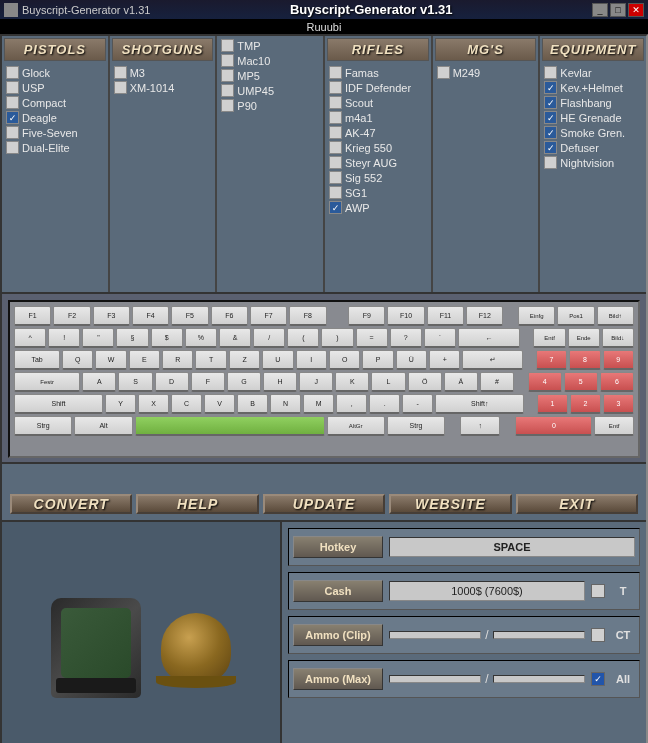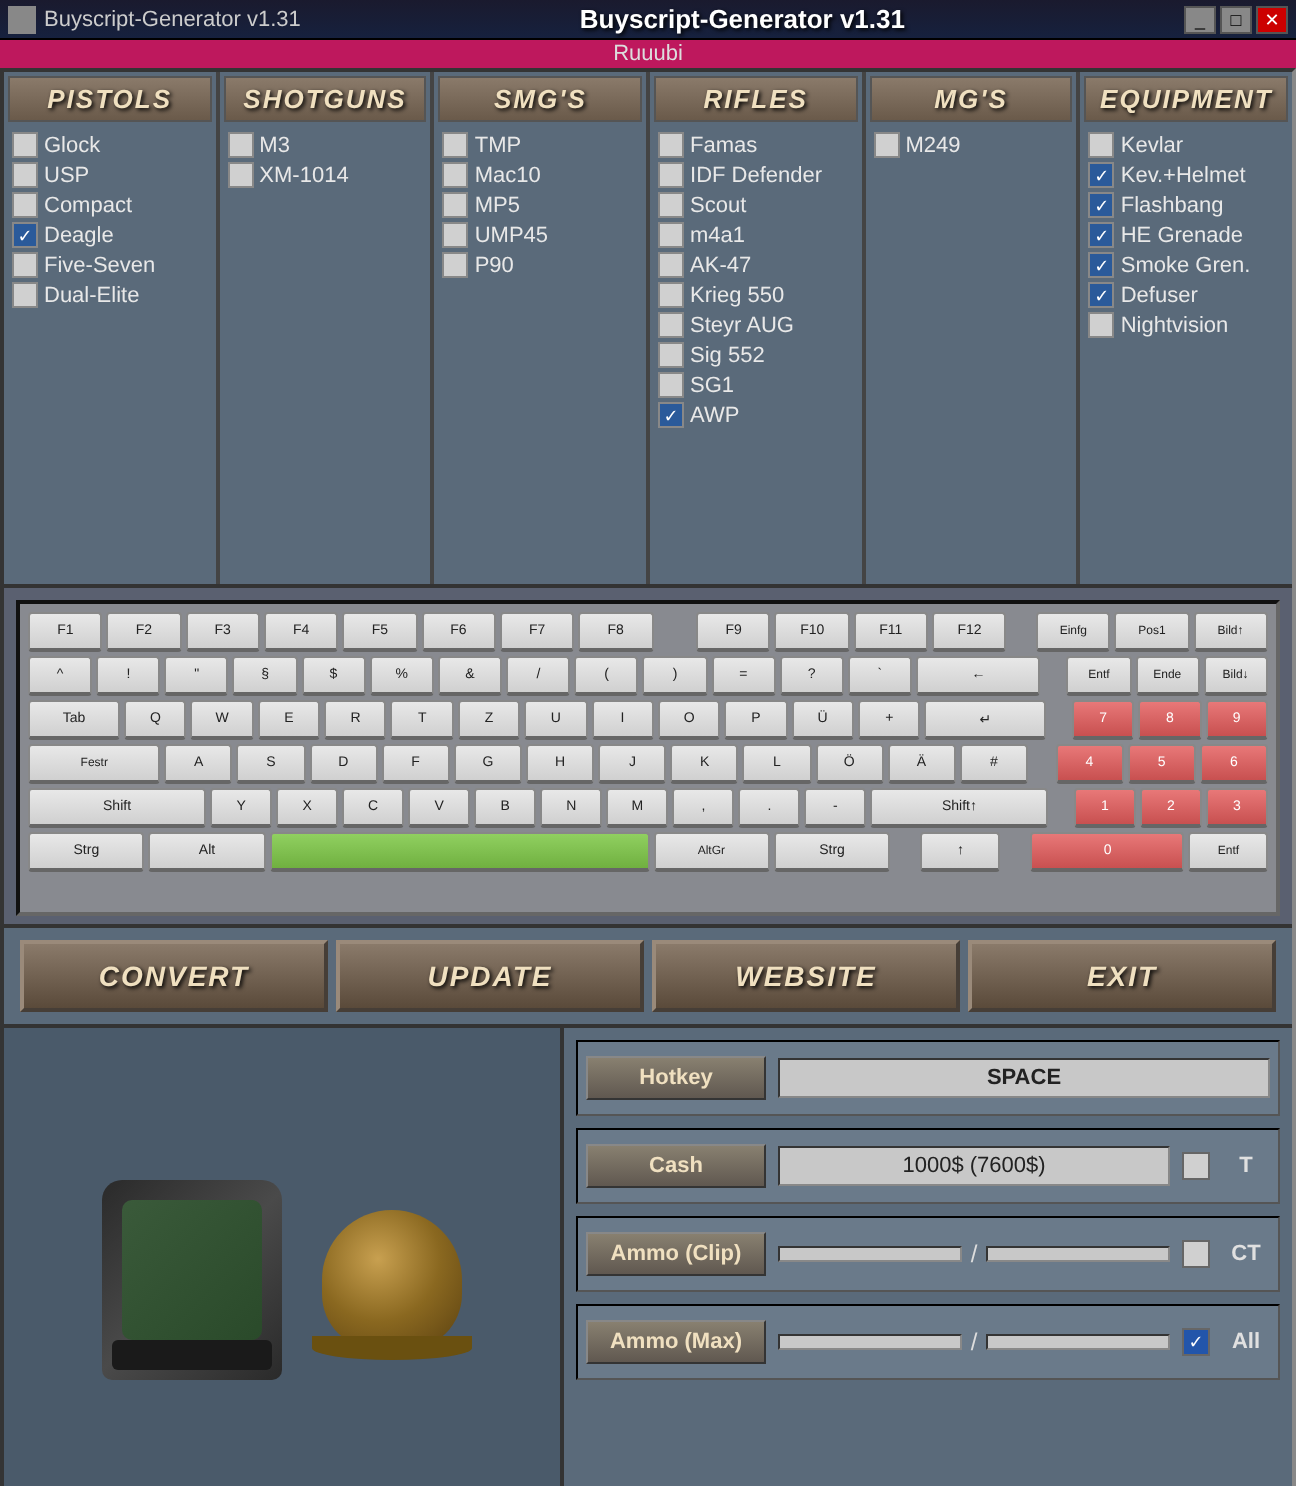--- a/index.html
+++ b/index.html
@@ -60,21 +60,21 @@
       font-size: 9px;
       color: #000;
       cursor: pointer;
     }
     .title-btn.close { background: #c00; color: #fff; }
     .title-btn.min { background: #888; }
     .title-btn.max { background: #888; }
 
     
     .sub-title {
-      background: #be185d;
+      background: #000000;
       text-align: center;
       color: #ddd;
       font-size: 11px;
       padding: 1px 0;
     }
 
     
     .main-window {
       background: #6b7a8d;
       border: 2px inset #888;
@@ -191,34 +191,35 @@
     .action-buttons {
       display: flex;
       gap: 4px;
       padding: 6px 8px;
       background: #5a6a7a;
       border-bottom: 2px solid #333;
     }
 
     .action-btn {
       flex: 1;
-      height: 36px;
+      height: 20px;
       background: linear-gradient(to bottom, #8a7a6a, #5a4a3a);
       border: 2px outset #9a8a7a;
       color: #f0e0c0;
       font-size: 14px;
       font-weight: bold;
       font-style: italic;
       text-align: center;
       display: flex;
       align-items: center;
       justify-content: center;
       cursor: pointer;
       text-shadow: 1px 1px 2px #000;
       letter-spacing: 1px;
+      margin-top: 24px;
     }
 
     
     .lower-section {
       display: flex;
       height: 252px;
       background: #5a6a7a;
     }
 
     .equipment-preview {
@@ -412,21 +413,20 @@
         <div class="weapon-item">
           <div class="checkbox"></div>
           <span>M3</span>
         </div>
         <div class="weapon-item">
           <div class="checkbox"></div>
           <span>XM-1014</span>
         </div>
       </div>
       <div class="weapon-column">
-        <div class="column-header">SMG'S</div>
         <div class="weapon-item">
           <div class="checkbox"></div>
           <span>TMP</span>
         </div>
         <div class="weapon-item">
           <div class="checkbox"></div>
           <span>Mac10</span>
         </div>
         <div class="weapon-item">
           <div class="checkbox"></div>
@@ -643,20 +643,21 @@
         <div style="flex:0.3"></div>
 
         <div class="key red" style="min-width:36px;flex:2">0</div>
         <div class="key" style="font-size:6px">Entf</div>
       </div>
     </div>
   </div>
 
   <div class="action-buttons" id="action-buttons-row">
   <div class="action-btn">CONVERT</div>
+      <div class="action-btn">HELP</div>
       <div class="action-btn">UPDATE</div>
       <div class="action-btn">WEBSITE</div>
       <div class="action-btn">EXIT</div>
     </div>
 
   <div class="lower-section">
     <div class="equipment-preview">
       <div style="display:flex; align-items:center; gap:10px;">
         <div class="vest-icon"></div>
         <div class="helmet-icon"></div>

